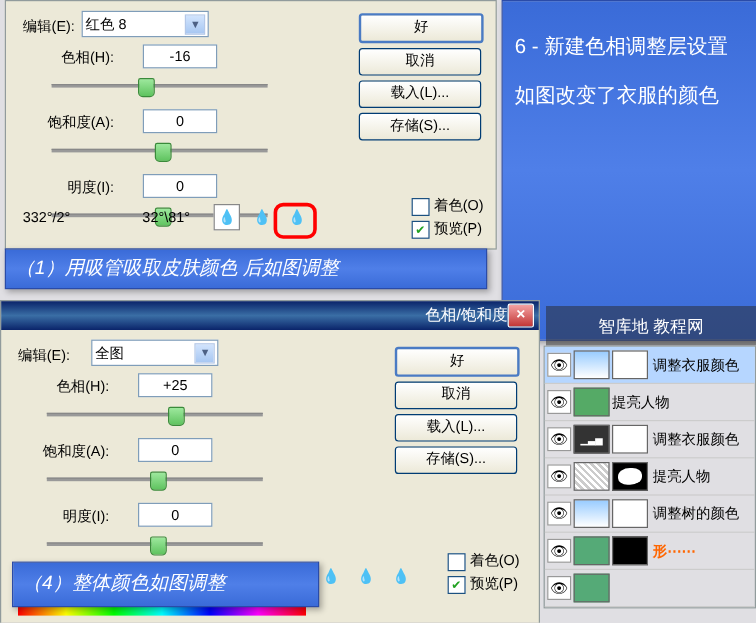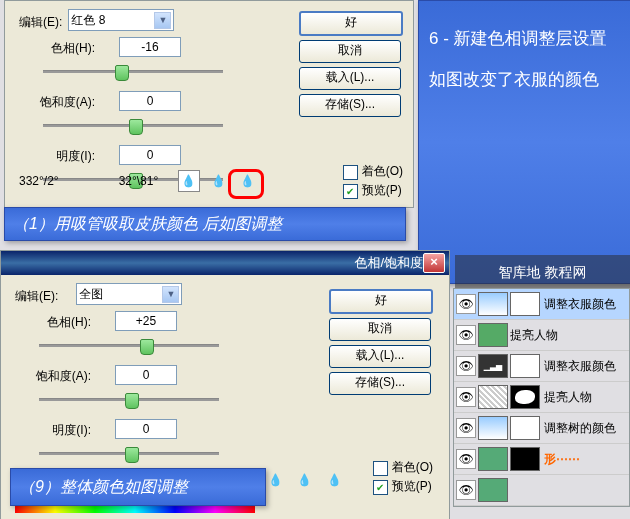--- a/index.html
+++ b/index.html
@@ -153,21 +153,21 @@
         <span>着色(O)</span>
       </div>
     <div class="chk">
         <span class="box">✔</span>
         <span>预览(P)</span>
       </div>
   </div>
   <div class="hueband" style="position:absolute;left:14px;bottom:6px;width:240px"></div>
 </div>
 
-<div class="bluebox" style="left:10px;top:468px;width:246px;height:36px;line-height:36px;padding-left:8px;font-size:16px;font-style:italic">（9）整体颜色如图调整</div>
+<div class="bluebox" style="left:10px;top:468px;width:246px;height:36px;line-height:36px;padding-left:8px;font-size:16px;font-style:italic">（4）整体颜色如图调整</div>
 
 <div class="layerpanel">
   <div class="layerrow" style="background:#b6d6ff">
     <span class="eye">👁</span>
     <span class="thumb1" style="background:linear-gradient(#9cf,#fff)"></span>
     <span class="thumb2"></span>
     <span>调整衣服颜色</span>
   </div>
   <div class="layerrow">
     <span class="eye">👁</span>

